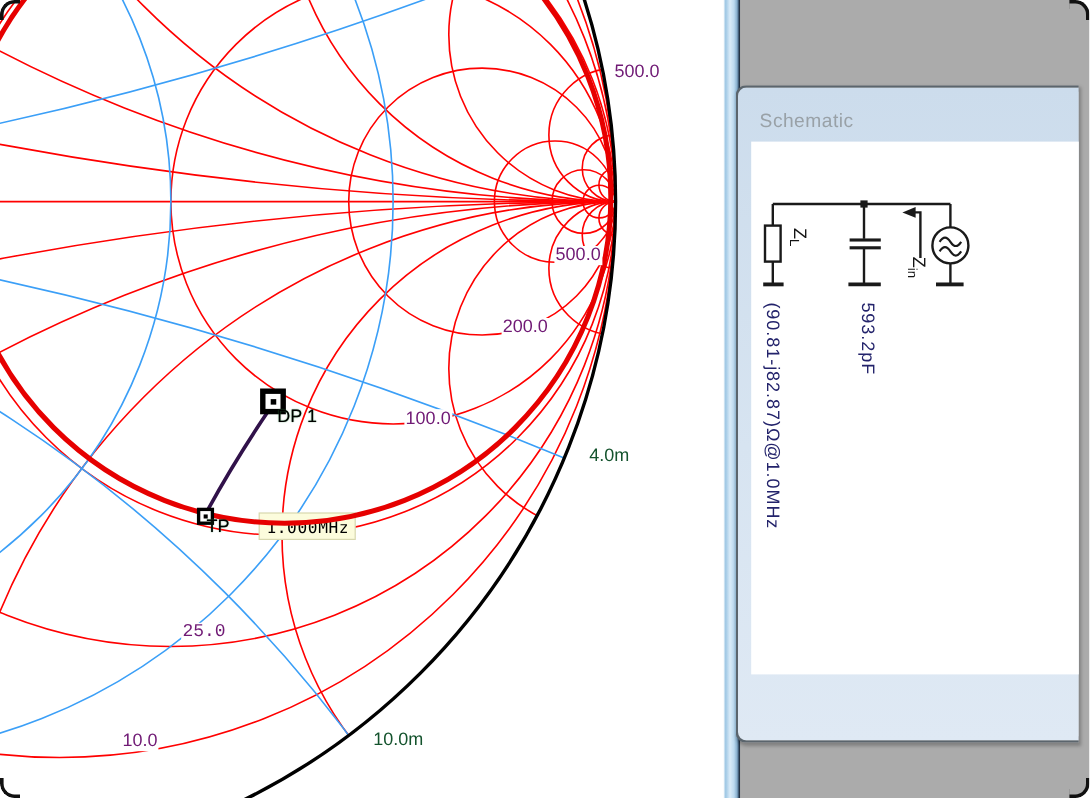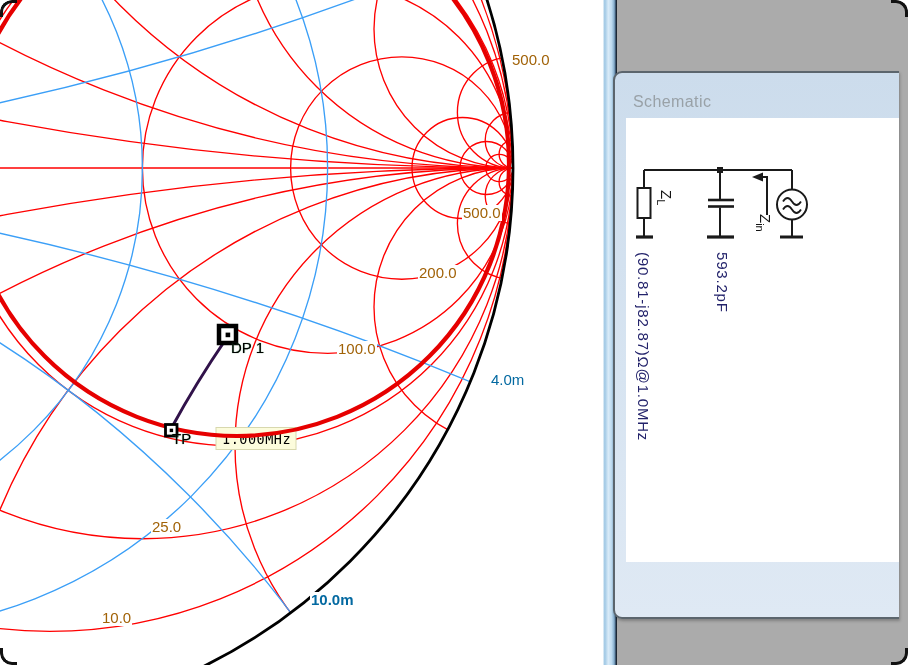--- a/index.html
+++ b/index.html
@@ -3,22 +3,22 @@
 <meta charset="utf-8">
 <style>
   html,body{margin:0;padding:0;background:#ffffff;}
   .shot{position:relative;width:908px;height:665px;background:#ffffff;border-radius:12px;overflow:hidden;
         font-family:"Liberation Sans",sans-serif;}
   .chart-area{position:absolute;left:0;top:0;width:603px;height:665px;background:#fff;}
   .chart-area svg{position:absolute;left:0;top:0;}
 
   
   .chart-label{position:absolute;font-size:15px;line-height:16px;background:#fff;padding:0 1px;white-space:nowrap;}
-  .lbl-red{color:#a16207;}
-  .lbl-blue{color:#0369a1;}
+  .lbl-red{color:#701a75;}
+  .lbl-blue{color:#14532d;}
   .lbl-green{position:absolute;font-size:15px;line-height:16px;color:#000000;white-space:nowrap;text-shadow:0 0 1px #2e7d44;}
 
   
   .aero-strip{position:absolute;left:603px;top:0;width:14px;height:665px;
      background:linear-gradient(to right,#eef5fa 0%,#9ec7e4 12%,#d9ebf8 38%,#bcdaf0 62%,#86aecd 80%,#39536e 90%,#0d1014 100%);}
   .win-gray{position:absolute;left:617px;top:0;width:291px;height:665px;background:#ababab;}
   .panel{position:absolute;left:613px;top:71px;width:286px;height:548px;box-sizing:border-box;
      border:2px solid #5b656d;border-right:0;border-radius:9px 0 0 9px;
      background:linear-gradient(180deg,#ccdcec 0%,#d7e4f1 55%,#dfe9f4 100%);
      box-shadow:1px 2px 3px rgba(0,0,0,0.25);}
@@ -114,24 +114,24 @@
       <g>
         <rect x="165.5" y="424.5" width="11.5" height="11.5" fill="#fff" stroke="#000" stroke-width="2.8"></rect>
         <rect x="169.7" y="428.7" width="3.4" height="3.4" fill="#000"></rect>
       </g>
     </svg>
 
     <span class="chart-label lbl-red" style="left:511px;top:52px;">500.0</span>
     <span class="chart-label lbl-red" style="left:462px;top:205px;">500.0</span>
     <span class="chart-label lbl-red" style="left:418px;top:265px;">200.0</span>
     <span class="chart-label lbl-red" style="left:337px;top:341px;">100.0</span>
-    <span class="chart-label lbl-red" style="left:151px;top:519px;">25.0</span>
+    <span class="chart-label lbl-red" style="left:151px;top:519px;font-family:Liberation Mono, monospace;">25.0</span>
     <span class="chart-label lbl-red" style="left:60px;top:610px;margin-left:41px;">10.0</span>
     <span class="chart-label lbl-blue" style="left:490px;top:372px;">4.0m</span>
-    <span class="chart-label lbl-blue" style="left:310px;top:592px;font-weight:bold;">10.0m</span>
+    <span class="chart-label lbl-blue" style="left:310px;top:609px;">10.0m</span>
 
     <span class="lbl-green" style="left:231px;top:340px;">DP 1</span>
     <span class="lbl-green" style="left:172px;top:431px;">TP</span>
   </div>
 
   <div class="aero-strip"></div>
   <div class="win-gray"></div>
 
   <div class="panel">
     <span class="panel-title">Schematic</span>

